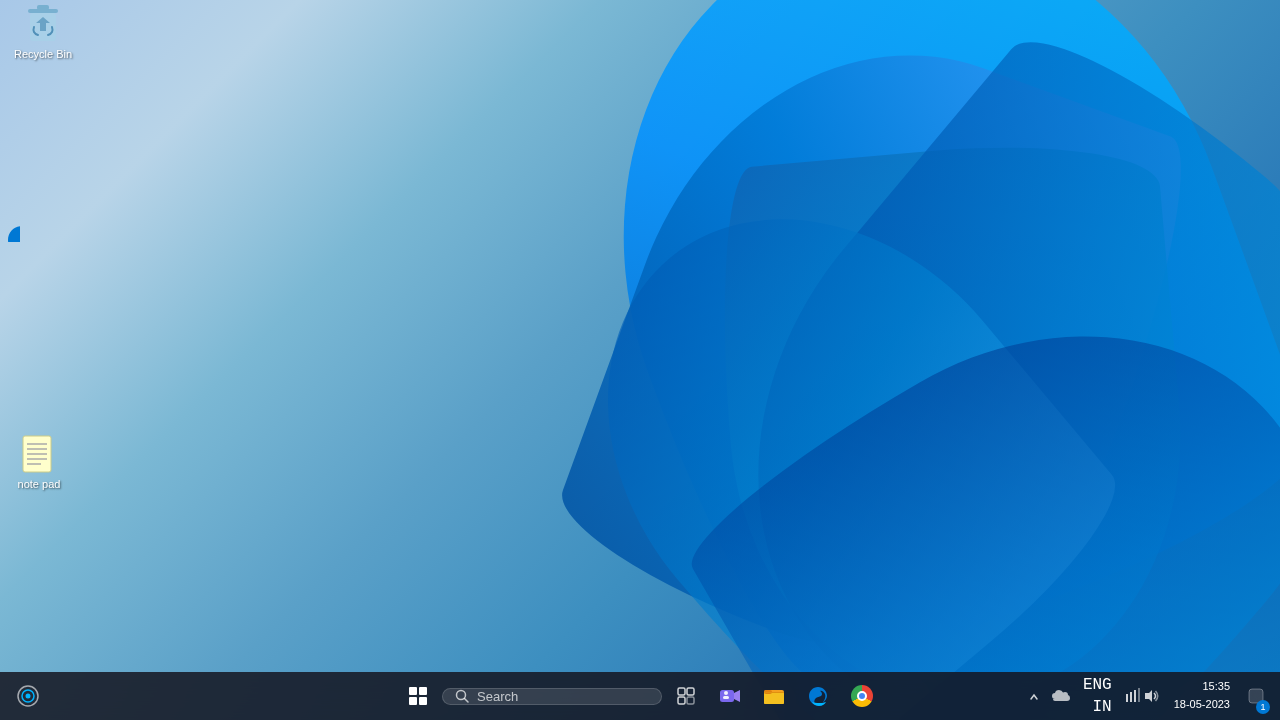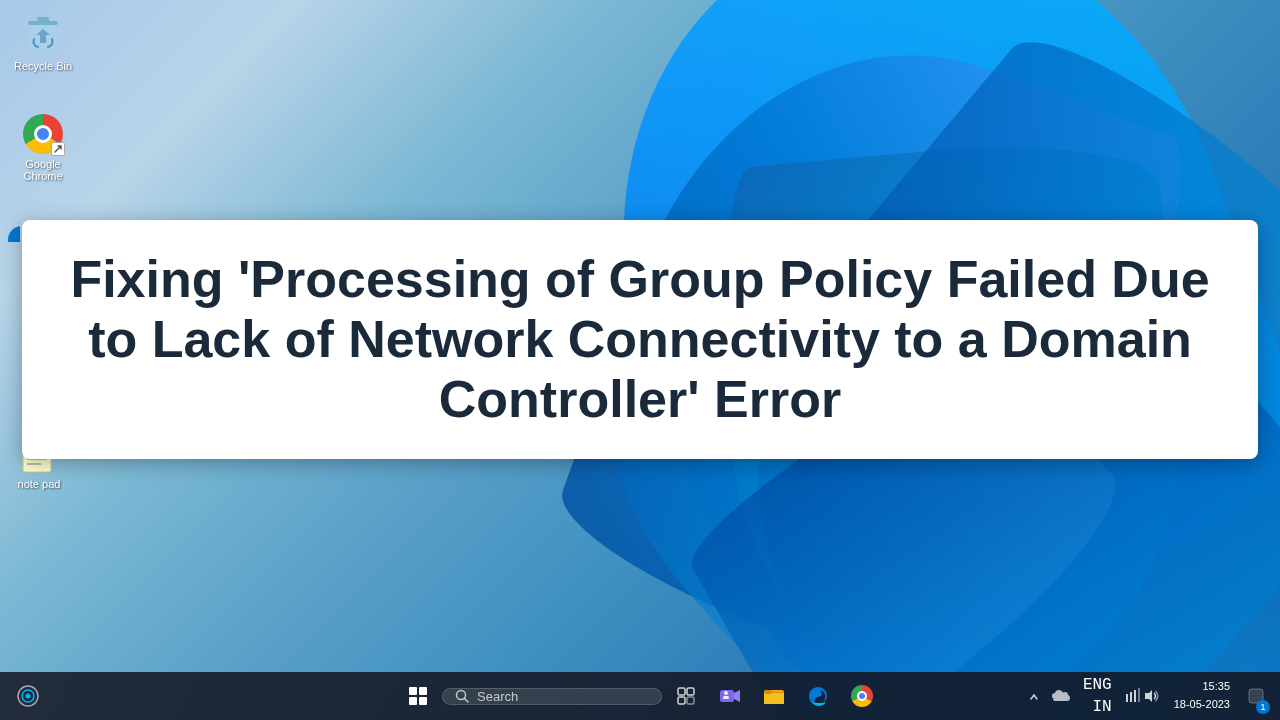--- a/index.html
+++ b/index.html
@@ -321,53 +321,38 @@
 
 <div id="desktop">
 
   <div class="petal petal1"></div>
   <div class="petal petal2"></div>
   <div class="petal petal3"></div>
   <div class="petal petal4"></div>
   <div class="petal petal5"></div>
   <div class="petal petal6"></div>
 
-  <div class="desktop-icon" style="top:12px; left:8px;">
+  <div class="desktop-icon" style="top:0; left:8px;">
     <div class="icon-img">
       <svg width="38" height="42" viewBox="0 0 38 42">
 
         <rect x="4" y="6" width="30" height="4" rx="2" fill="#78b0d0"></rect>
         <rect x="13" y="2" width="12" height="5" rx="2" fill="#78b0d0"></rect>
 
         <rect x="6" y="10" width="26" height="28" rx="3" fill="#a8d0e8"></rect>
 
         <path d="M12 20 L19 14 L26 20 L22 20 L22 28 L16 28 L16 20 Z" fill="#5090b8" opacity="0.7"></path>
 
         <path d="M10 24 Q8 30 14 32" stroke="#5090b8" stroke-width="2" fill="none" stroke-linecap="round"></path>
         <path d="M28 24 Q30 30 24 32" stroke="#5090b8" stroke-width="2" fill="none" stroke-linecap="round"></path>
       </svg>
     </div>
     <span class="icon-label">Recycle Bin</span>
   </div>
 
-  <div class="desktop-icon" style="top:110px; left:8px;">
-    <div class="icon-img">
-      <div style="position:relative; width:40px; height:40px;">
-        <div class="chrome-icon"></div>
-        <div class="chrome-inner"></div>
-
-        <div style="position:absolute; bottom:-2px; right:-2px; width:14px; height:14px; background:white; border:1px solid #aaa; border-radius:2px; display:flex; align-items:center; justify-content:center;">
-          <svg width="10" height="10" viewBox="0 0 10 10">
-              <path d="M2 8 L8 2 M5 2 L8 2 L8 5" stroke="#555" stroke-width="1.5" fill="none" stroke-linecap="round"></path>
-            </svg>
-        </div>
-      </div>
-    </div>
-    <span class="icon-label">Google Chrome</span>
-  </div>
 
   <div class="desktop-icon" style="top:430px; left:4px;">
     <div class="icon-img">
       <svg width="36" height="40" viewBox="0 0 36 40">
         <rect x="2" y="2" width="28" height="36" rx="2" fill="#ffffcc" stroke="#cccc88" stroke-width="1"></rect>
         <line x1="6" y1="10" x2="26" y2="10" stroke="#aaa" stroke-width="1.5"></line>
         <line x1="6" y1="15" x2="26" y2="15" stroke="#aaa" stroke-width="1.5"></line>
         <line x1="6" y1="20" x2="26" y2="20" stroke="#aaa" stroke-width="1.5"></line>
         <line x1="6" y1="25" x2="26" y2="25" stroke="#aaa" stroke-width="1.5"></line>
         <line x1="6" y1="30" x2="20" y2="30" stroke="#aaa" stroke-width="1.5"></line>
@@ -376,23 +361,20 @@
     <span class="icon-label">note pad</span>
   </div>
 
   <div style="position:absolute; top:222px; left:4px; width:16px; height:20px; overflow:hidden;">
     <svg width="36" height="36" viewBox="0 0 36 36">
       <path d="M18 4C10 4 4 10 4 18C4 24 8 30 14 32C12 28 12 24 14 22C16 20 20 20 22 18C24 16 24 12 20 10C22 8 26 10 28 14C30 18 28 24 24 28C28 26 32 22 32 18C32 10 26 4 18 4Z" fill="#0078d4"></path>
       <path d="M8 26C10 30 14 34 20 34C26 34 30 30 32 26C28 28 24 28 20 28C16 28 10 28 8 26Z" fill="#00b4ff"></path>
     </svg>
   </div>
 
-  <div id="title-card">
-    <h1>Fixing 'Processing of Group Policy Failed Due to Lack of Network Connectivity to a Domain Controller' Error</h1>
-  </div>
 
   <div id="taskbar">
 
     <div id="taskbar-left">
       <div class="taskbar-btn">
         <svg width="22" height="22" viewBox="0 0 22 22">
           <circle cx="11" cy="11" r="10" fill="none" stroke="rgba(255,255,255,0.6)" stroke-width="1.5"></circle>
           <circle cx="11" cy="11" r="6" fill="none" stroke="#00b4ff" stroke-width="1.5"></circle>
           <circle cx="11" cy="11" r="2.5" fill="#00b4ff"></circle>
         </svg>

